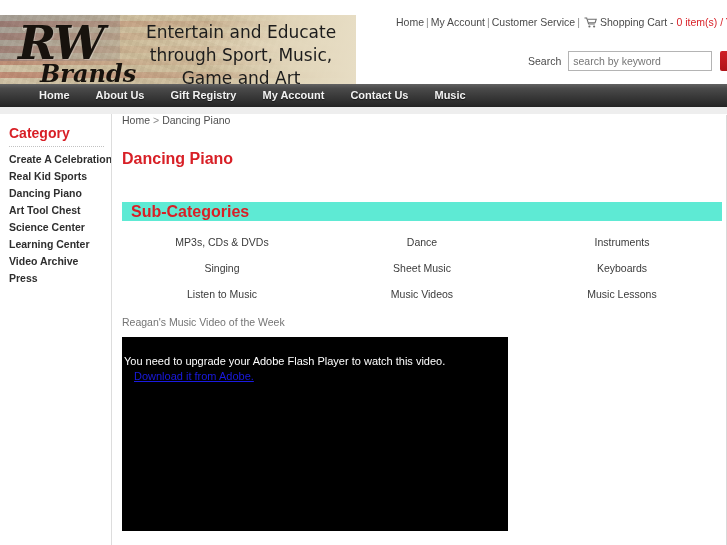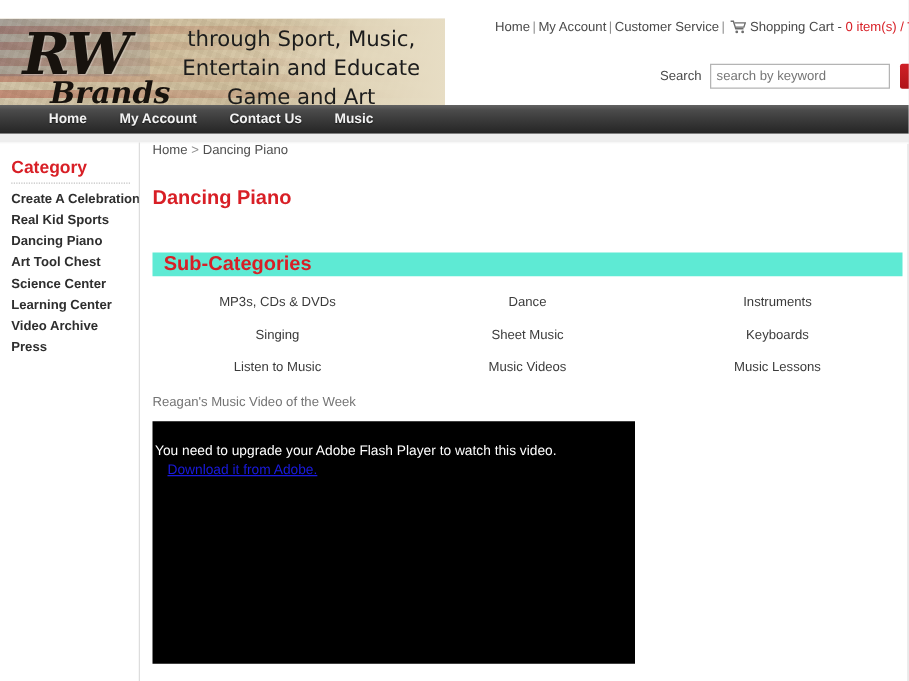--- a/index.html
+++ b/index.html
@@ -336,41 +336,43 @@
       <div class="flagfield"></div>
       <div class="texture"></div>
       <div class="fade-right"></div>
 
       <div class="logo">
         <div class="rw">RW</div>
         <div class="brands">Brands</div>
       </div>
 
       <div class="tagline">
+        <div>Entertain and Educate</div>
         <div>through Sport, Music,</div>
-        <div>Entertain and Educate</div>
         <div>Game and Art</div>
       </div>
     </div>
 
     <div class="toplinks"><a href="#">Home</a><span class="sep">|</span><a href="#">My Account</a><span class="sep">|</span><a href="#">Customer Service</a><span class="sep">|</span><span class="cart-icon"><svg width="13" height="11" viewBox="0 0 13 11">
             <path d="M0.5 1h2.2l1.9 6.0h6.2" fill="none" stroke="#6d6d6d" stroke-width="1.1"></path>
             <path d="M3.6 2.3h8.6l-1.1 3.4H4.6" fill="none" stroke="#6d6d6d" stroke-width="1.1"></path>
             <circle cx="5.4" cy="9.5" r="1.1" fill="#6d6d6d"></circle>
             <circle cx="10.1" cy="9.5" r="1.1" fill="#6d6d6d"></circle>
           </svg></span><a href="#">Shopping Cart -</a> <span class="red">0 item(s)</span> <span class="red">/</span> <span class="red-b">Total: $0.00</span></div>
 
     <div class="searchrow">
       <span class="lbl">Search</span><input class="searchbox" type="text" placeholder="search by keyword" style=""><button class="gobtn">GO</button>
     </div>
   </div>
 
   <div class="mainnav">
     <ul>
       <li><a href="#">Home</a></li>
+      <li><a href="#">About Us</a></li>
+      <li><a href="#">Gift Registry</a></li>
       <li><a href="#">My Account</a></li>
       <li><a href="#">Contact Us</a></li>
       <li><a href="#">Music</a></li>
     </ul>
   </div>
   <div class="navdivider"></div>
 
   <div class="content">
 
     <div class="sidebar">

